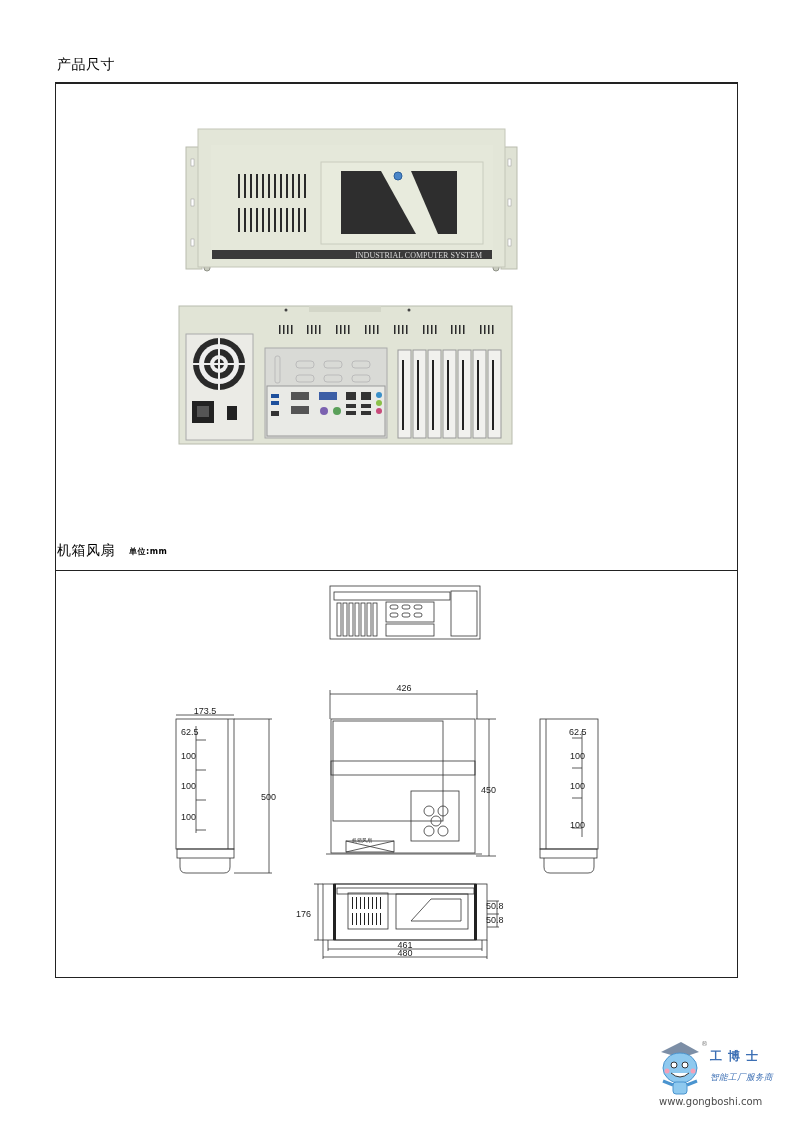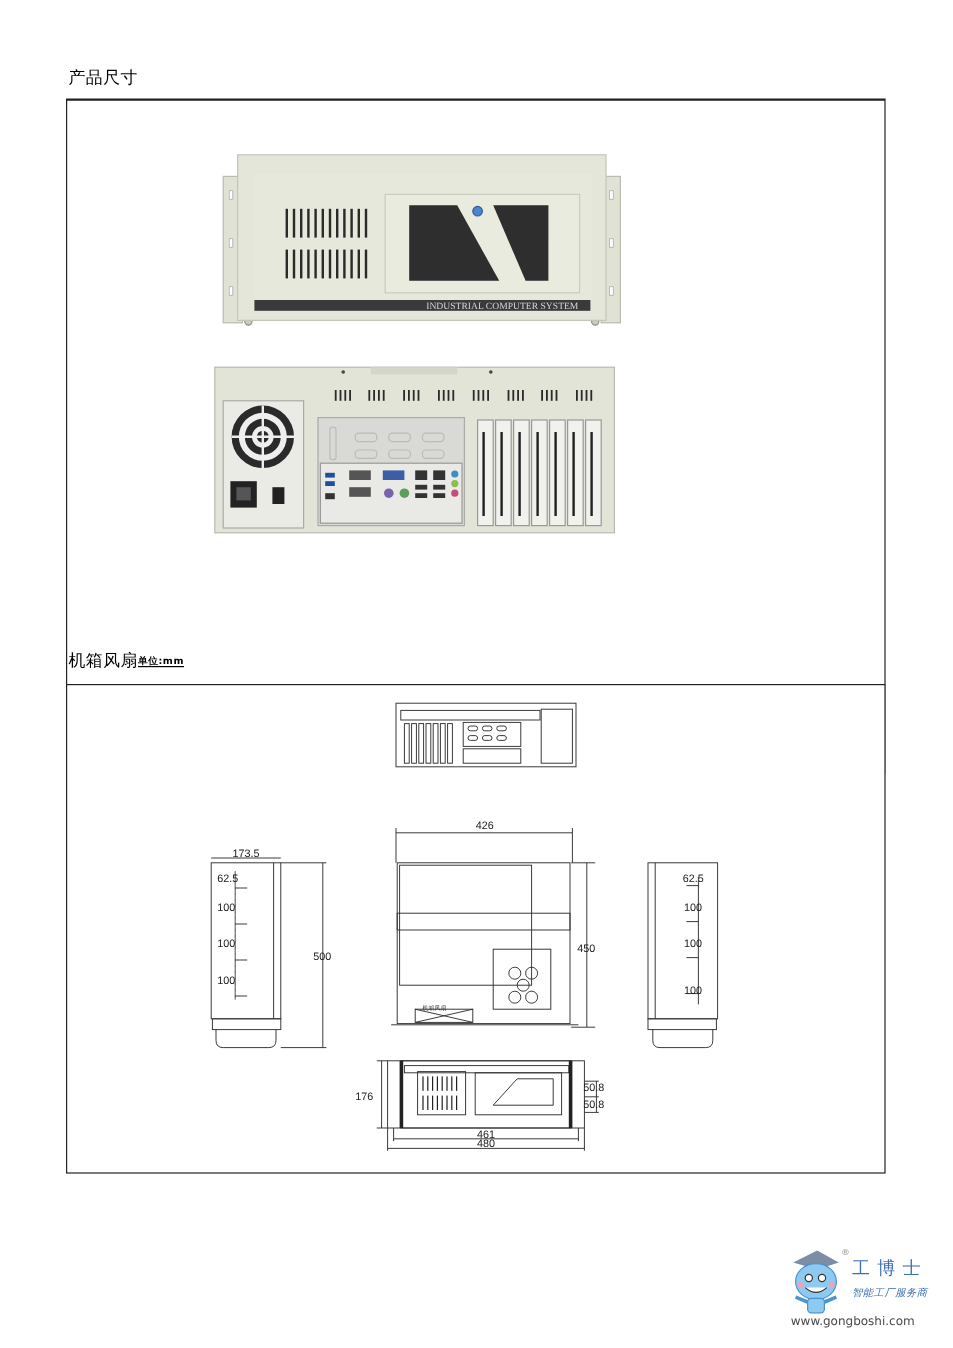--- a/index.html
+++ b/index.html
@@ -1,24 +1,24 @@
 <!DOCTYPE html>
 <html><head>
 <meta charset="utf-8">
 <style>
   html, body { margin:0; padding:0; background:#ffffff; }
   body { width:794px; height:1123px; position:relative; overflow:hidden;
          font-family:"DejaVu Sans", sans-serif; color:#000; }
   .section-title { position:absolute; font-size:14px; font-weight:500; letter-spacing:0.5px; }
-  .unit-note { font-size:8px; font-weight:bold; vertical-align:middle;text-decoration:underline; }
+  .unit-note { font-size:8px; font-weight:bold; margin-left:14px; vertical-align:middle; }
   .frame { position:absolute; border:1px solid #222; background:#fff; box-sizing:border-box; }
   svg { position:absolute; left:0; top:0; }
   .dim { font-family:"Liberation Sans", sans-serif; font-size:9px; fill:#222; }
   .logo { position:absolute; left:655px; top:1038px; width:135px; height:75px; }
-  .logo-cn { position:absolute; left:55px; top:10px; font-size:15px; font-weight:normal; color:#3c6fb4; letter-spacing:6px; font-family:"DejaVu Serif", serif; }
+  .logo-cn { position:absolute; left:55px; top:10px; font-size:12px; font-weight:bold; color:#3c6fb4; letter-spacing:6px; font-family:"DejaVu Serif", serif; }
   .logo-sub { position:absolute; left:55px; top:34px; font-size:8.5px; color:#3c6fb4; letter-spacing:0.5px;font-style:italic; }
   .logo-url { position:absolute; left:4px; top:58px; font-size:10px; color:#4a4a4a; font-family:"DejaVu Sans", sans-serif; }
   .logo-reg { position:absolute; left:46px; top:2px; font-size:7px; color:#888; }
 </style>
 </head>
 <body>
 
 <div class="section-title" style="left:57px;top:56px;">产品尺寸</div>
 
 <div class="frame" style="left:55px;top:82px;width:683px;height:563px;border-top-width:2px;">

